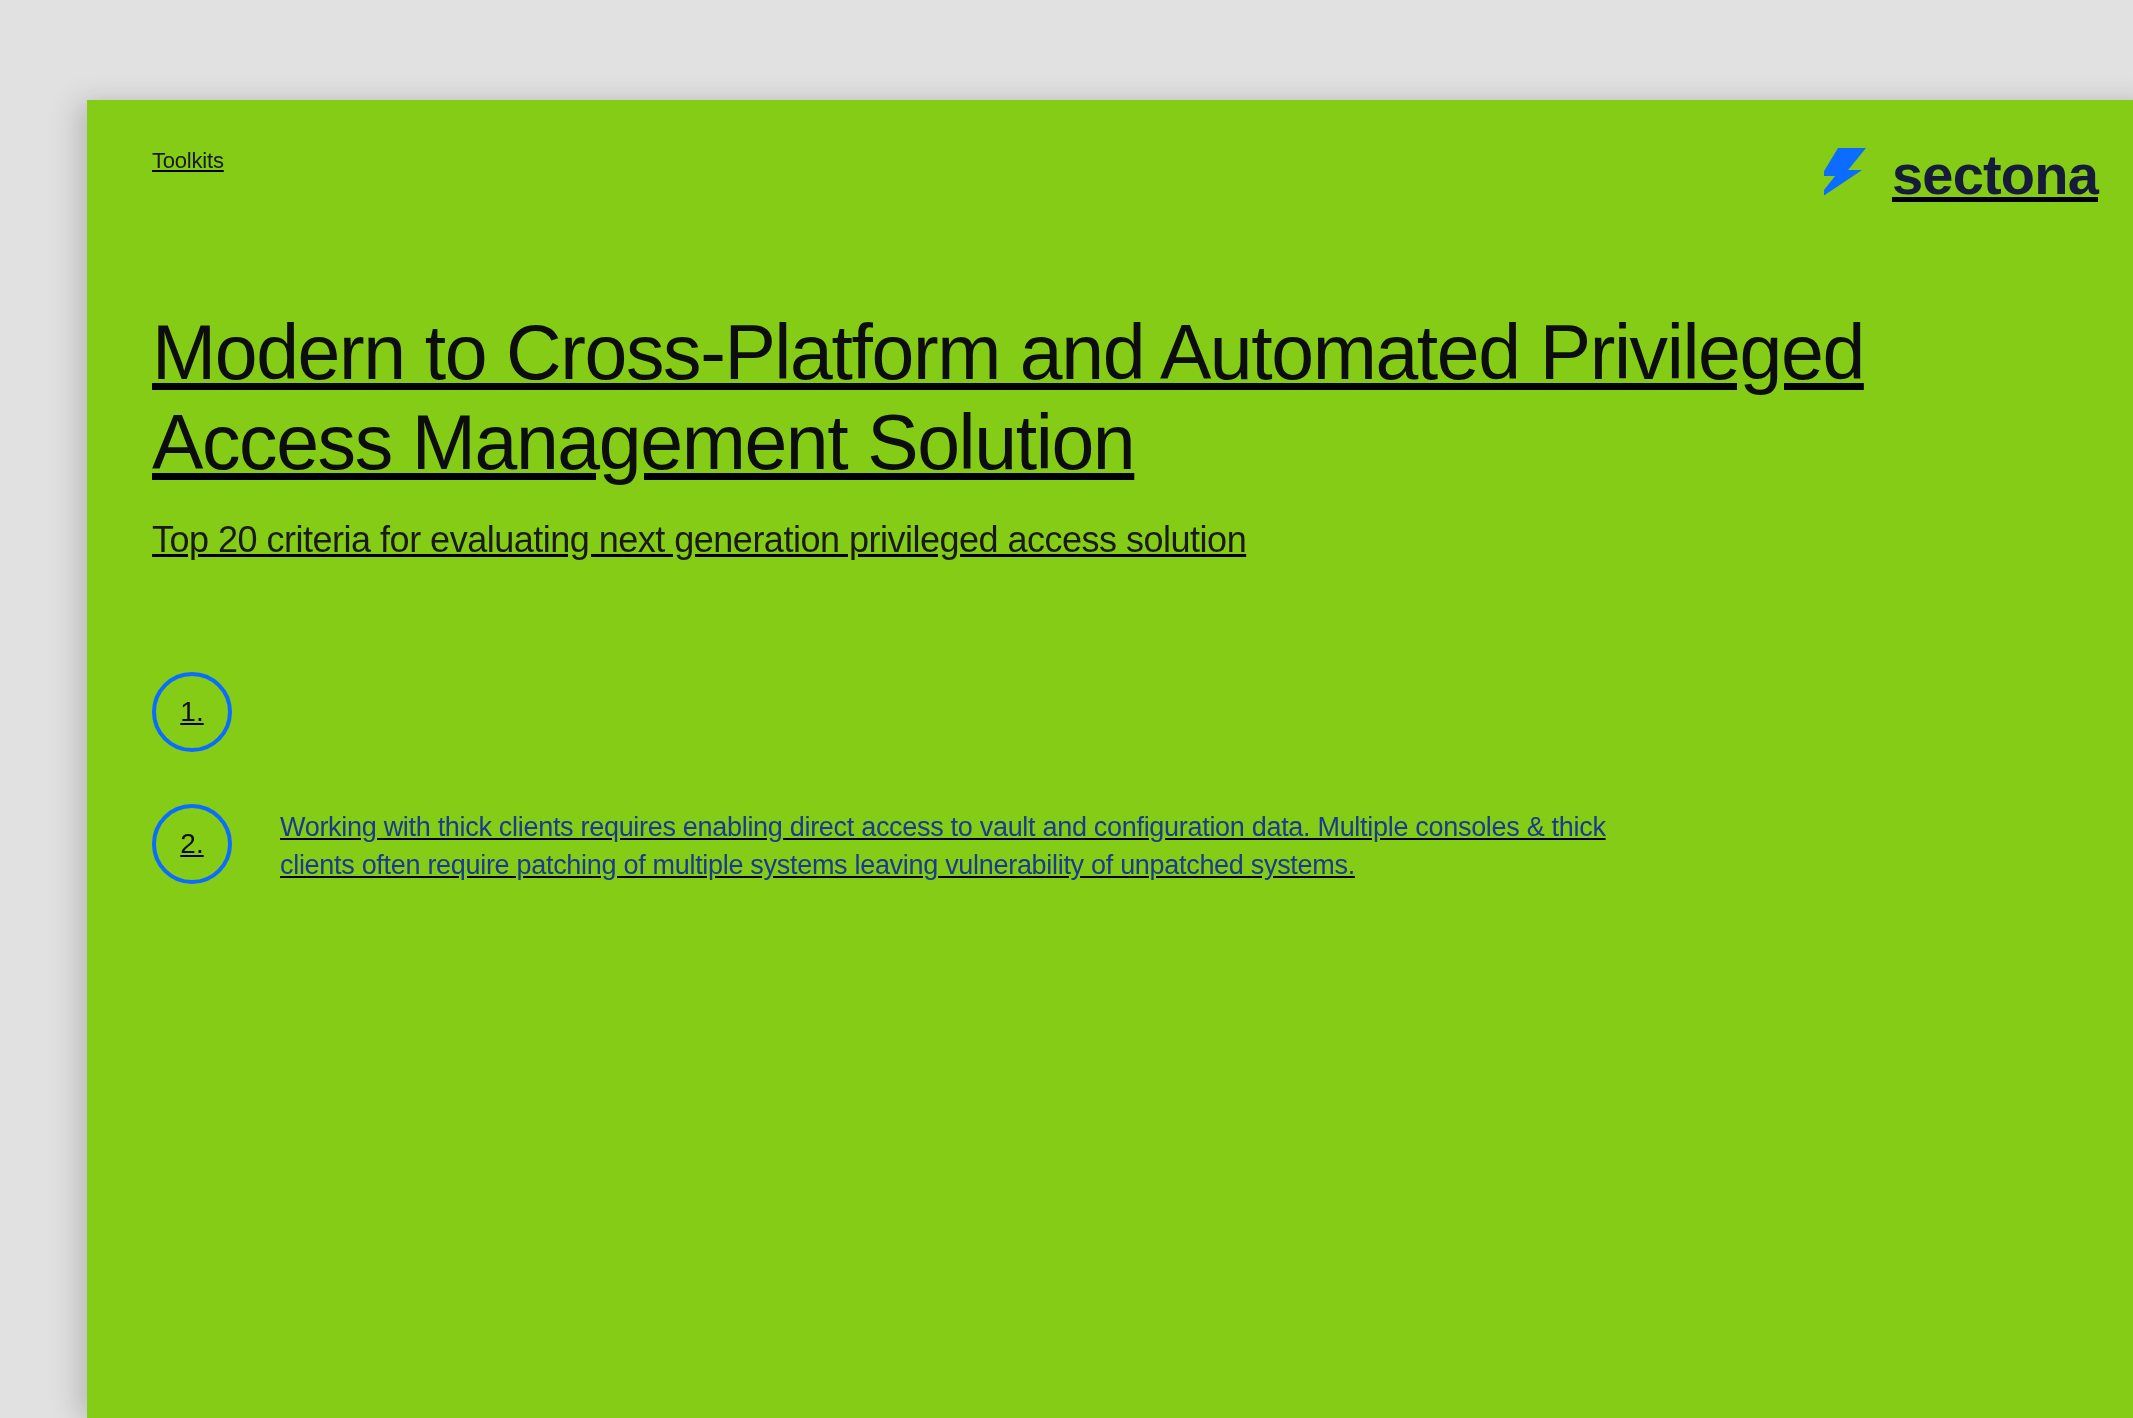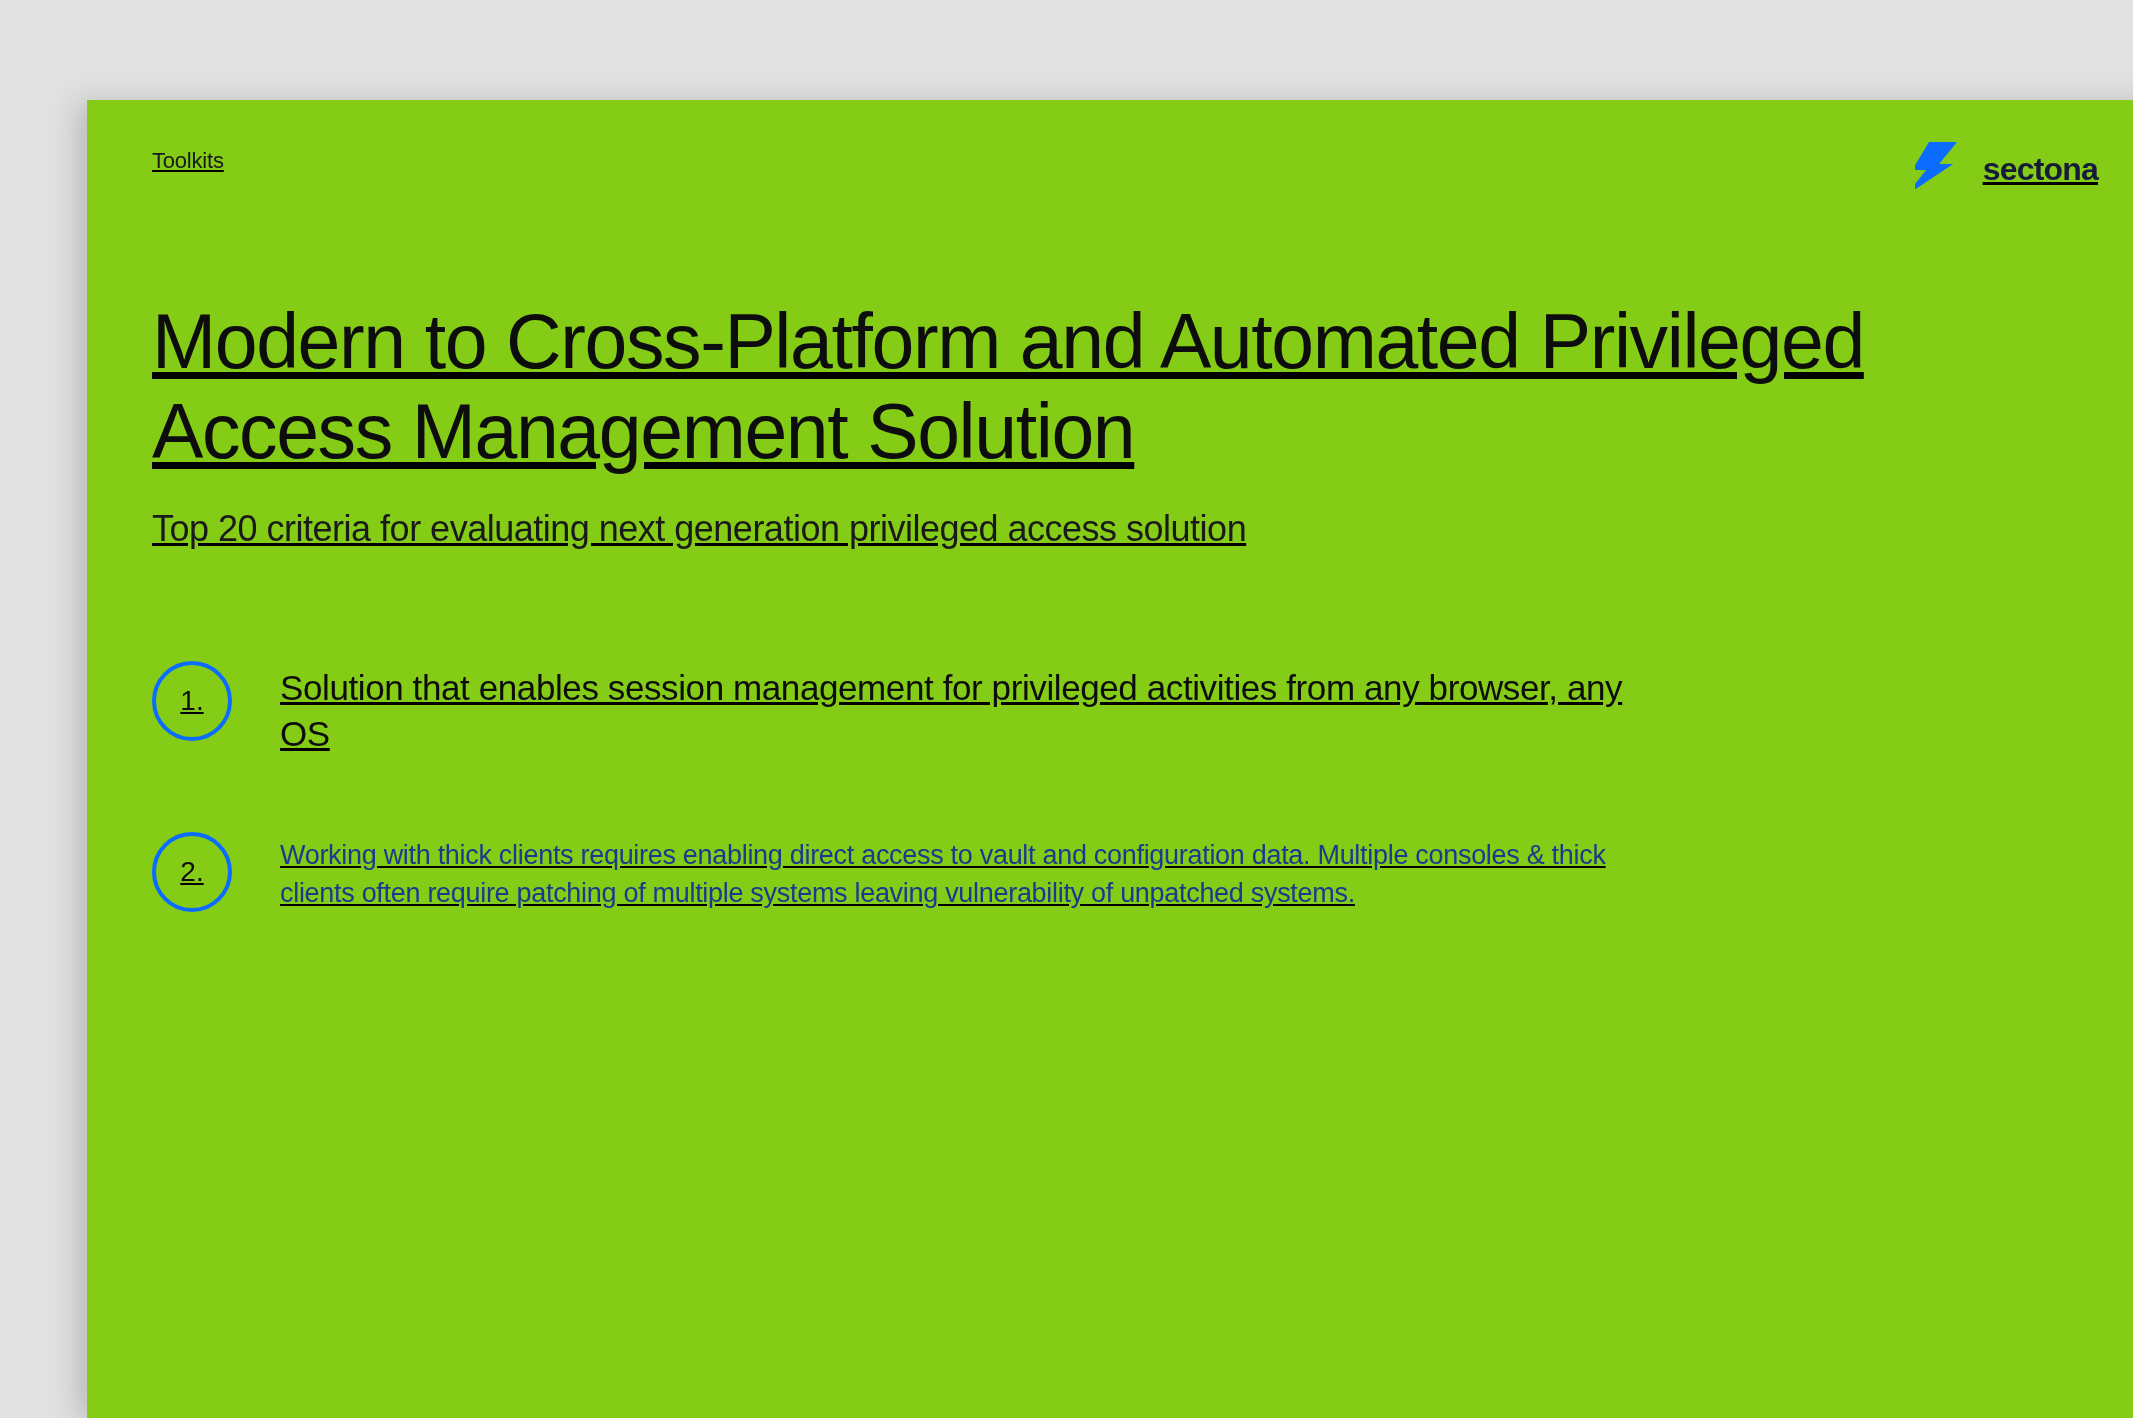--- a/index.html
+++ b/index.html
@@ -42,21 +42,21 @@
       display: flex;
       align-items: center;
       gap: 10px;
       margin-top: -6px;
     }
     .logo-mark {
       width: 42px;
       height: 54px;
     }
     .logo-text {
-      font-size: 32px;
+      font-size: 56px;
       font-weight: 700;
       color: #151b39;
       letter-spacing: -0.8px;
       margin-left: 16px;
     }
     .title {
       font-size: 77px;
       font-weight: 400;
       color: #0d0d0d;
       line-height: 1.17;
@@ -127,21 +127,20 @@
     </div>
   </div>
 
   <h1 class="title">Modern to Cross-Platform and Automated Privileged Access Management Solution</h1>
   <p class="subtitle">Top 20 criteria for evaluating next generation privileged access solution</p>
 
   <div class="criteria-list">
     <div class="criteria-item">
       <div class="criteria-number">1.</div>
       <div class="criteria-content">
-        <h2 class="criteria-heading">Solution that enables session management for privileged activities from any browser, any OS</h2>
       </div>
     </div>
 
     <div class="criteria-item">
       <div class="criteria-number">2.</div>
       <div class="criteria-content">
         <p class="criteria-description">Working with thick clients requires enabling direct access to vault and configuration data. Multiple consoles &amp; thick clients often require patching of multiple systems leaving vulnerability of unpatched systems.</p>
       </div>
     </div>
   </div>

